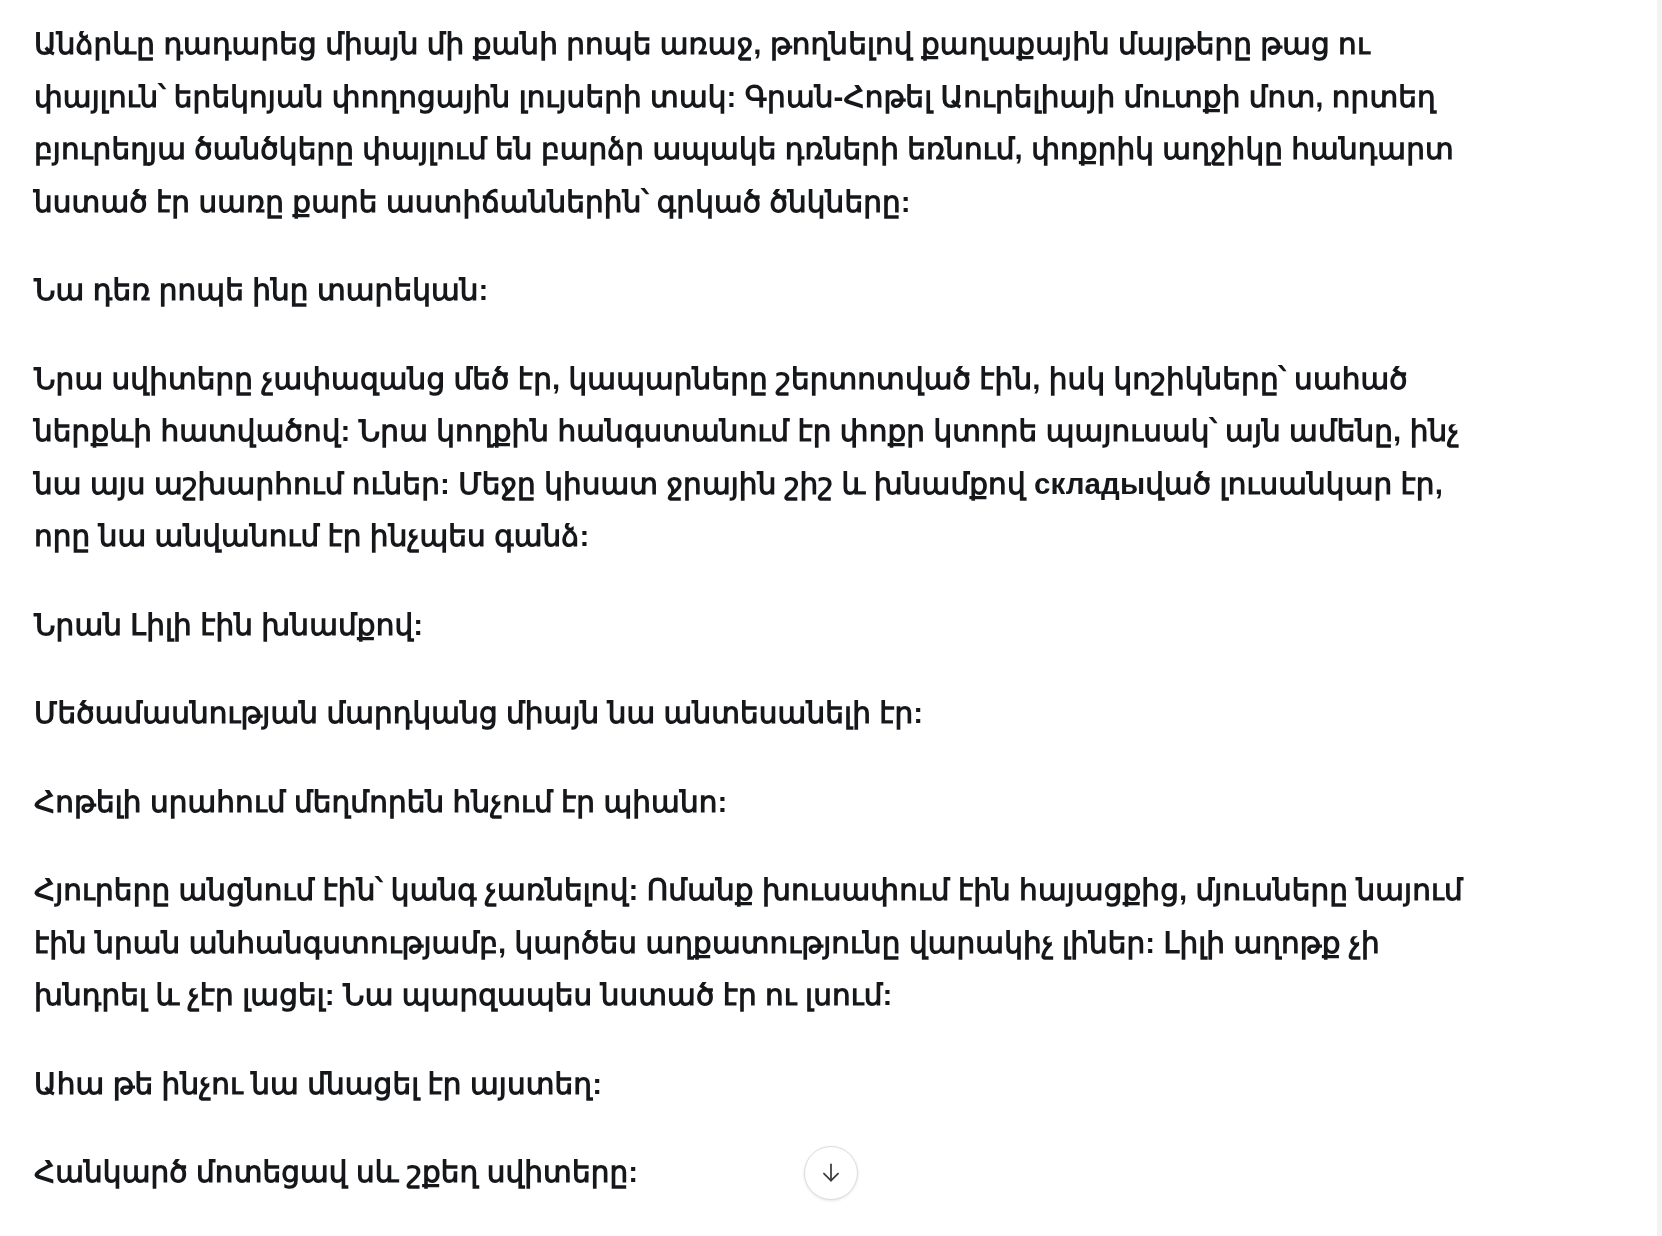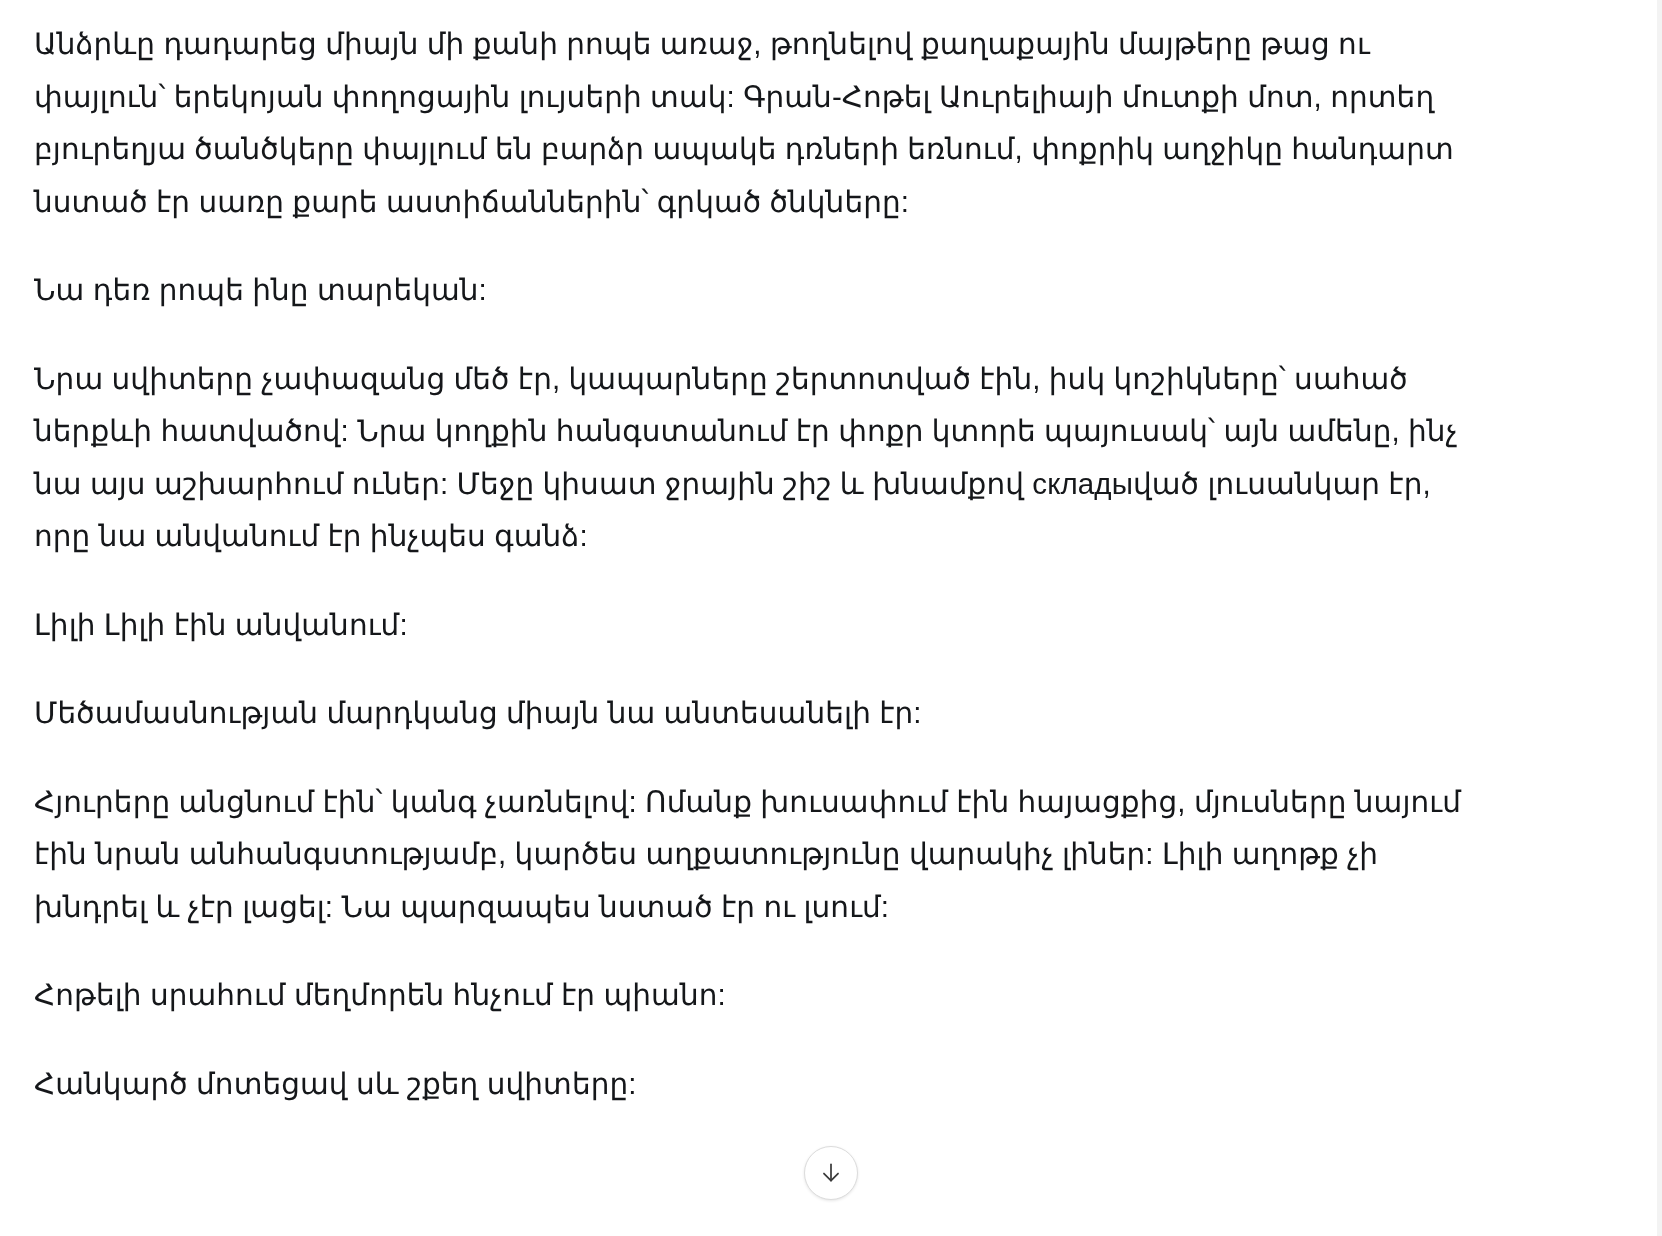--- a/index.html
+++ b/index.html
@@ -26,20 +26,21 @@
     box-sizing: border-box;
   }
   .para {
     font-size: 29.5px;
     line-height: 1.78;
     letter-spacing: 0.1px;
     color: #15171a;
     margin: 0 0 36px 0;
     white-space: pre-wrap;
     word-wrap: break-word;
+    font-weight: bold;
   }
   .para:last-child {
     margin-bottom: 0;
   }
   .scroll-btn {
     position: absolute;
     left: 50%;
     transform: translateX(-50%);
     bottom: 36px;
     width: 54px;
@@ -68,24 +69,25 @@
 </style>
 </head>
 <body>
 
 <div class="page">
 
   <div class="content">
     <p class="para">Անձրևը դադարեց միայն մի քանի րոպե առաջ, թողնելով քաղաքային մայթերը թաց ու փայլուն՝ երեկոյան փողոցային լույսերի տակ: Գրան-Հոթել Աուրելիայի մուտքի մոտ, որտեղ բյուրեղյա ծանծկերը փայլում են բարձր ապակե դռների եռնում, փոքրիկ աղջիկը հանդարտ նստած էր սառը քարե աստիճաններին՝ գրկած ծնկները:</p>
     <p class="para">Նա դեռ րոպե ինը տարեկան:</p>
     <p class="para">Նրա սվիտերը չափազանց մեծ էր, կապարները շերտոտված էին, իսկ կոշիկները՝ սահած ներքևի հատվածով: Նրա կողքին հանգստանում էր փոքր կտորե պայուսակ՝ այն ամենը, ինչ նա այս աշխարհում ուներ: Մեջը կիսատ ջրային շիշ և խնամքով складыված լուսանկար էր, որը նա անվանում էր ինչպես գանձ:</p>
-    <p class="para">Լիլի Լիլի էին անվանում:</p>
+    <p class="para">Նրան Լիլի էին խնամքով:</p>
     <p class="para">Մեծամասնության մարդկանց միայն նա անտեսանելի էր:</p>
+    <p class="para">Հոթելի սրահում մեղմորեն հնչում էր պիանո:</p>
     <p class="para">Հյուրերը անցնում էին՝ կանգ չառնելով: Ոմանք խուսափում էին հայացքից, մյուսները նայում էին նրան անհանգստությամբ, կարծես աղքատությունը վարակիչ լիներ: Լիլի աղոթք չի խնդրել և չէր լացել: Նա պարզապես նստած էր ու լսում:</p>
-    <p class="para">Հոթելի սրահում մեղմորեն հնչում էր պիանո:</p>
+    <p class="para">Ահա թե ինչու նա մնացել էր այստեղ:</p>
     <p class="para">Հանկարծ մոտեցավ սև շքեղ սվիտերը:</p>
   </div>
 
   <div class="scroll-btn">
     <span>
       <svg width="26" height="26" viewBox="0 0 24 24" fill="none" stroke="#3a3a3a" stroke-width="1.6" stroke-linecap="round" stroke-linejoin="round">
         <line x1="12" y1="4" x2="12" y2="19"></line>
         <polyline points="5.5,12.5 12,19 18.5,12.5"></polyline>
       </svg>
     </span>

